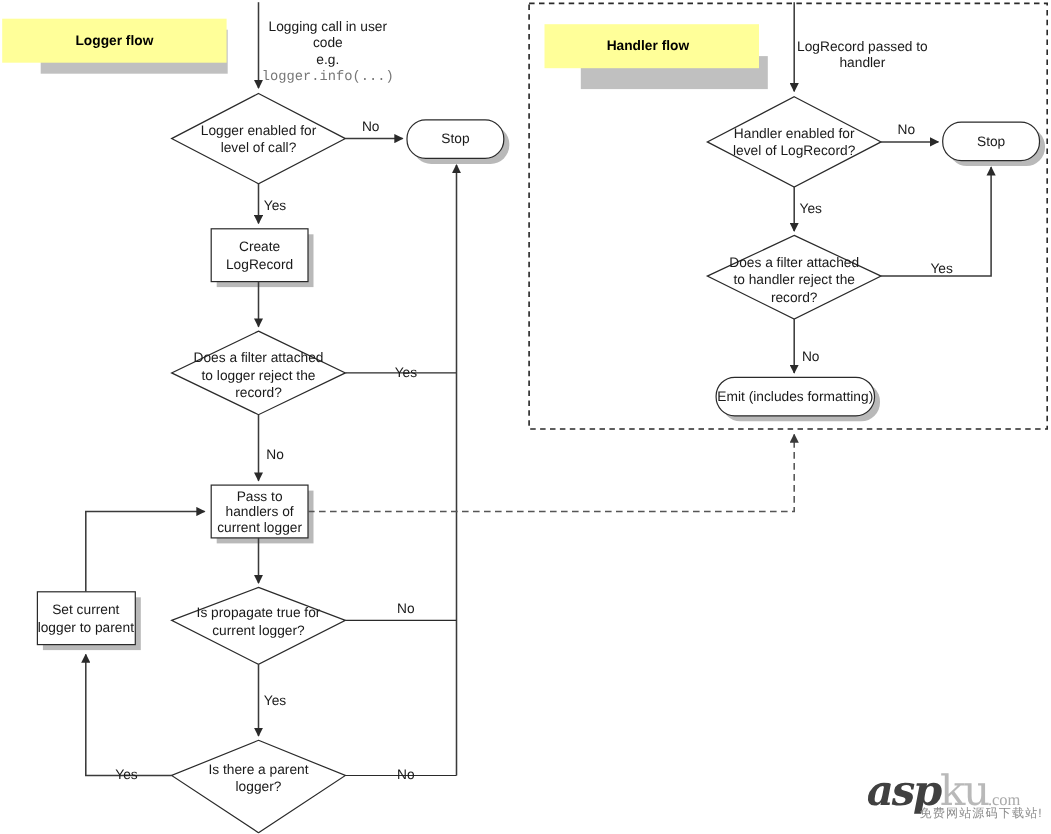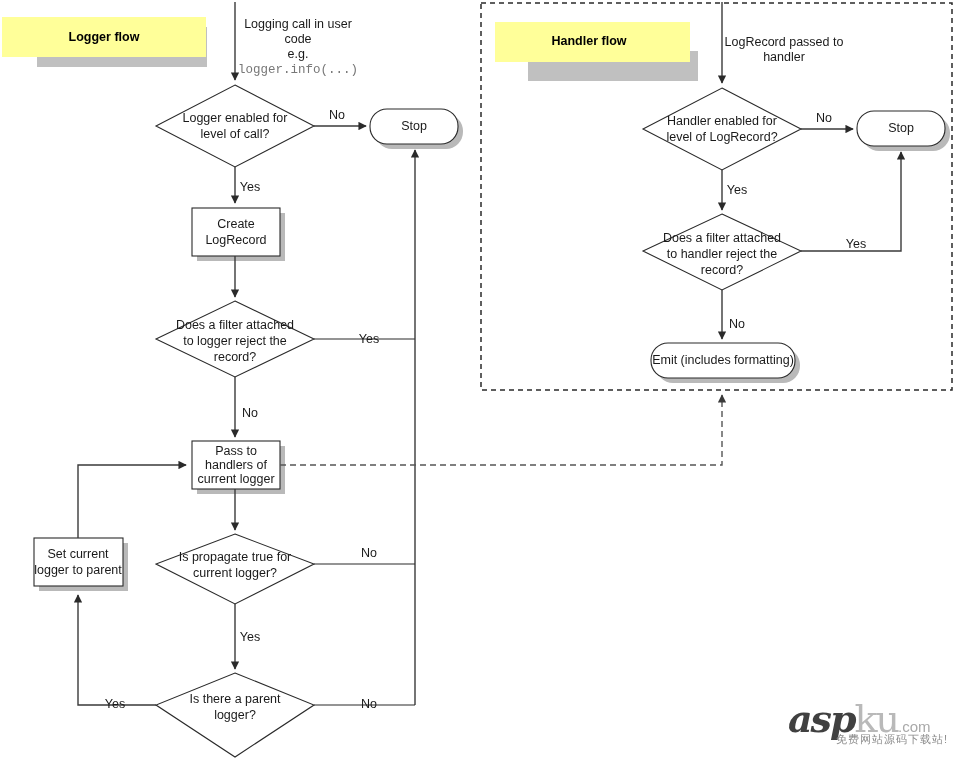--- a/index.html
+++ b/index.html
@@ -86,21 +86,21 @@
     letter-spacing: -2px;
   }
   .wm-ku {
     font-family: "DejaVu Serif", serif;
     font-weight: normal;
     font-size: 38px;
     color: #b9b9b9;
     letter-spacing: -2px;
   }
   .wm-com {
-    font-family: Liberation Sans, sans-serif;
+    font-family: Liberation Serif, serif;
     font-size: 15px;
     color: #a9a9a9;
   }
   .wm-sub {
     font-family: "Liberation Sans", sans-serif;
     font-size: 11px;
     color: #8c8c8c;
     text-align: right;
     margin-top: -6px;
     letter-spacing: 1px;

